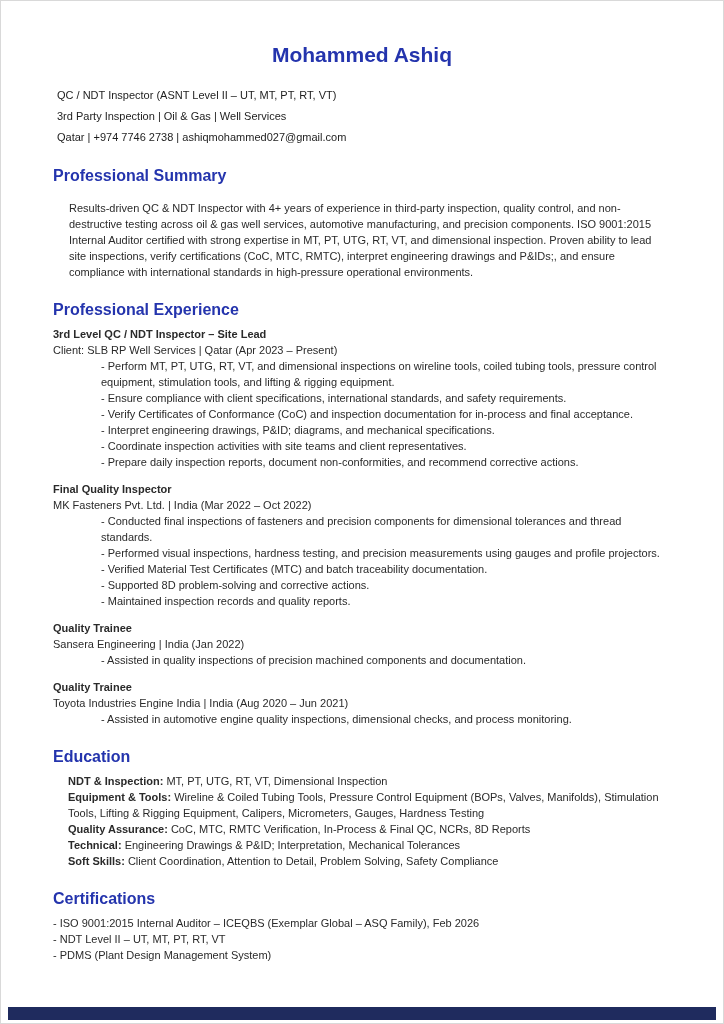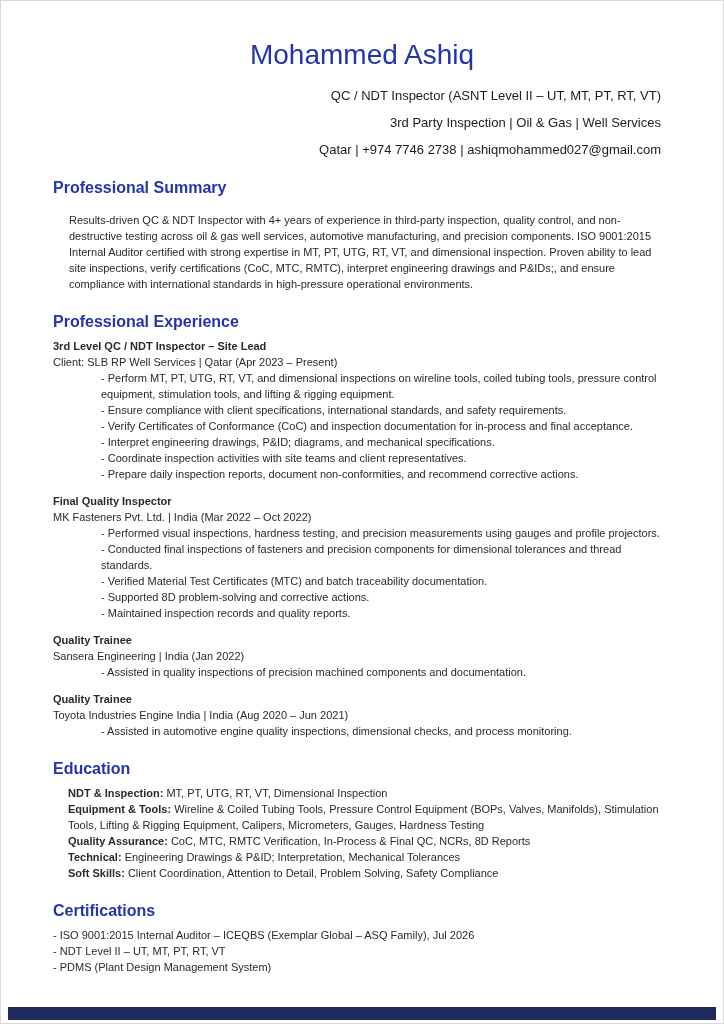--- a/index.html
+++ b/index.html
@@ -7,25 +7,25 @@
     --footer:#1f2b5e;
   }
   html,body{margin:0;padding:0;background:#fff;}
   .page{
     width:724px;height:1024px;box-sizing:border-box;
     border:1px solid #d9d9d9;background:#fff;position:relative;overflow:hidden;
     font-family:"Liberation Sans","DejaVu Sans",sans-serif;color:#2a2a2a;
   }
   .content{padding:42px 52px 0 52px;}
   .name{
-    text-align:center;color:var(--accent);font-size:28px;font-weight:400;
+    text-align:center;color:var(--accent);font-size:21px;font-weight:700;
     margin:0 0 20px 0;line-height:24px;
   }
   .sub{
-    text-align:right;font-size:13px;line-height:17px;color:#1d1d1d;margin:10px;
+    text-align:left;font-size:11px;line-height:17px;color:#1d1d1d;margin:4px;
   }
   h2.section-heading{
     color:var(--accent);font-size:16px;font-weight:700;
     margin:22px 0 8px 0;line-height:16px;
   }
   .body-text{font-size:11px;line-height:16px;margin:16px;}
   .job{margin:0 0 11px 0;}
   .job:last-child{margin-bottom:0;}
   .job-title{font-size:11px;line-height:16px;font-weight:700;}
   .job-meta{font-size:11px;line-height:16px;}
@@ -66,22 +66,22 @@
         <div class="bullet">- Ensure compliance with client specifications, international standards, and safety requirements.</div>
         <div class="bullet">- Verify Certificates of Conformance (CoC) and inspection documentation for in-process and final acceptance.</div>
         <div class="bullet">- Interpret engineering drawings, P&amp;ID; diagrams, and mechanical specifications.</div>
         <div class="bullet">- Coordinate inspection activities with site teams and client representatives.</div>
         <div class="bullet">- Prepare daily inspection reports, document non-conformities, and recommend corrective actions.</div>
       </div>
 
       <div class="job">
         <div class="job-title">Final Quality Inspector</div>
         <div class="job-meta">MK Fasteners Pvt. Ltd. | India (Mar 2022 – Oct 2022)</div>
+        <div class="bullet">- Conducted final inspections of fasteners and precision components for dimensional tolerances and thread standards.</div>
         <div class="bullet">- Performed visual inspections, hardness testing, and precision measurements using gauges and profile projectors.</div>
-        <div class="bullet">- Conducted final inspections of fasteners and precision components for dimensional tolerances and thread standards.</div>
         <div class="bullet">- Verified Material Test Certificates (MTC) and batch traceability documentation.</div>
         <div class="bullet">- Supported 8D problem-solving and corrective actions.</div>
         <div class="bullet">- Maintained inspection records and quality reports.</div>
       </div>
 
       <div class="job">
         <div class="job-title">Quality Trainee</div>
         <div class="job-meta">Sansera Engineering | India (Jan 2022)</div>
         <div class="bullet">- Assisted in quality inspections of precision machined components and documentation.</div>
       </div>
@@ -110,21 +110,21 @@
       <div class="skill-line">
         <span class="skill-label">Technical:</span><span> Engineering Drawings &amp; P&amp;ID; Interpretation, Mechanical Tolerances</span>
       </div>
       <div class="skill-line">
         <span class="skill-label">Soft Skills:</span><span> Client Coordination, Attention to Detail, Problem Solving, Safety Compliance</span>
       </div>
     </section>
 
     <section>
       <h2 class="section-heading">Certifications</h2>
-      <div class="cert-line">- ISO 9001:2015 Internal Auditor – ICEQBS (Exemplar Global – ASQ Family), Jul 2026</div>
+      <div class="cert-line">- ISO 9001:2015 Internal Auditor – ICEQBS (Exemplar Global – ASQ Family), Feb 2026</div>
       <div class="cert-line">- NDT Level II – UT, MT, PT, RT, VT</div>
       <div class="cert-line">- PDMS (Plant Design Management System)</div>
     </section>
 
   </div>
 
   <div class="footer-bar"></div>
 </div>
 
 </body></html>

